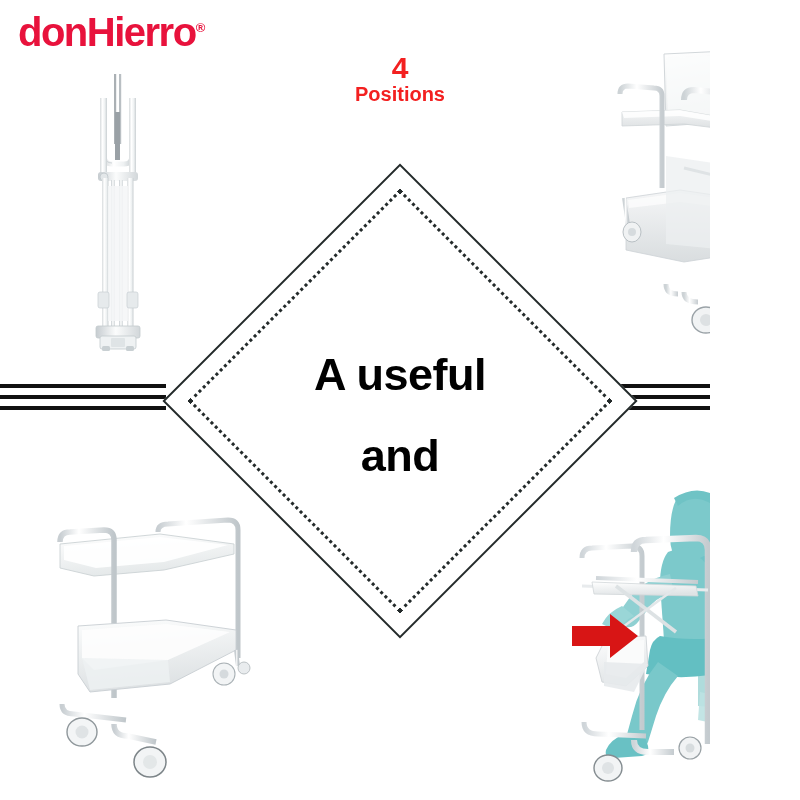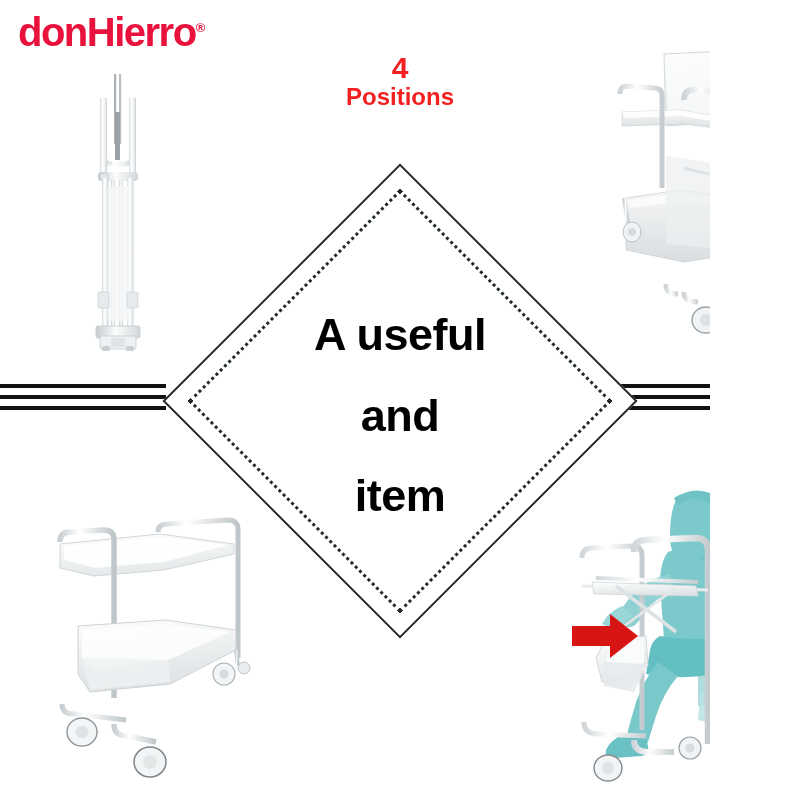--- a/index.html
+++ b/index.html
@@ -21,21 +21,21 @@
   }
   .logo .reg{font-size:13px;vertical-align:super;letter-spacing:0;}
 
   
   .positions{
     position:absolute;left:280px;top:52px;width:240px;
     text-align:center;color:#F32020;
     font-weight:bold;font-size:30px;line-height:1.05;
   }
   .positions .num{display:block;font-size:30px;}
-  .positions .word{display:block;font-size:24px;}
+  .positions .word{display:block;font-size:20px;}
 
   
   .rules{position:absolute;top:384px;height:34px;}
   .rules .bar{height:4px;background:#111;margin-bottom:7px;}
   .rules .bar:last-child{margin-bottom:0;}
   .rules.left{left:0;width:166px;}
   .rules.right{right:0;width:166px;}
 
   
   .diamond-wrap{
@@ -110,21 +110,20 @@
   </div>
 
   <div class="diamond-wrap">
     <div class="diamond">
       <div class="solid"></div>
       <div class="dotted"></div>
     </div>
     <div class="diamond-text">
       <span>A useful</span>
       <span>and</span>
-      <span>item</span>
     </div>
   </div>
 
   <div class="photo folded">
     <svg viewBox="0 0 80 290" width="80" height="290">
       <defs>
         <linearGradient id="tubeA" x1="0" y1="0" x2="1" y2="0">
           <stop offset="0" stop-color="#d7dbdd"></stop>
           <stop offset="0.35" stop-color="#ffffff"></stop>
           <stop offset="0.7" stop-color="#eef1f2"></stop>

